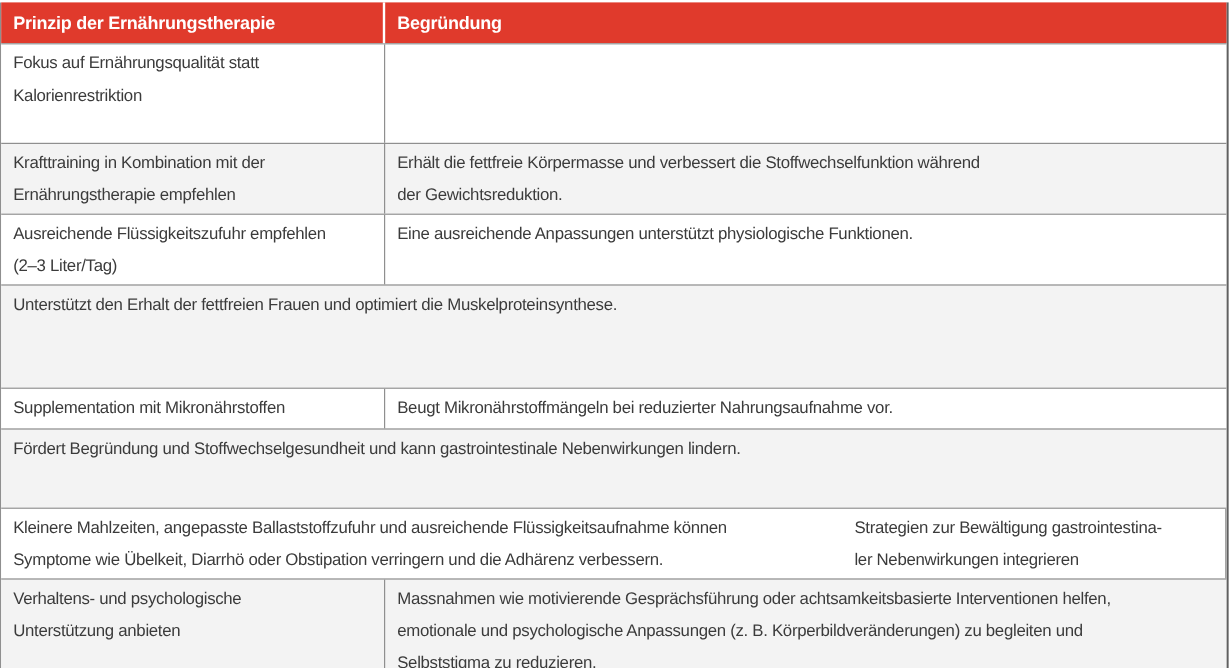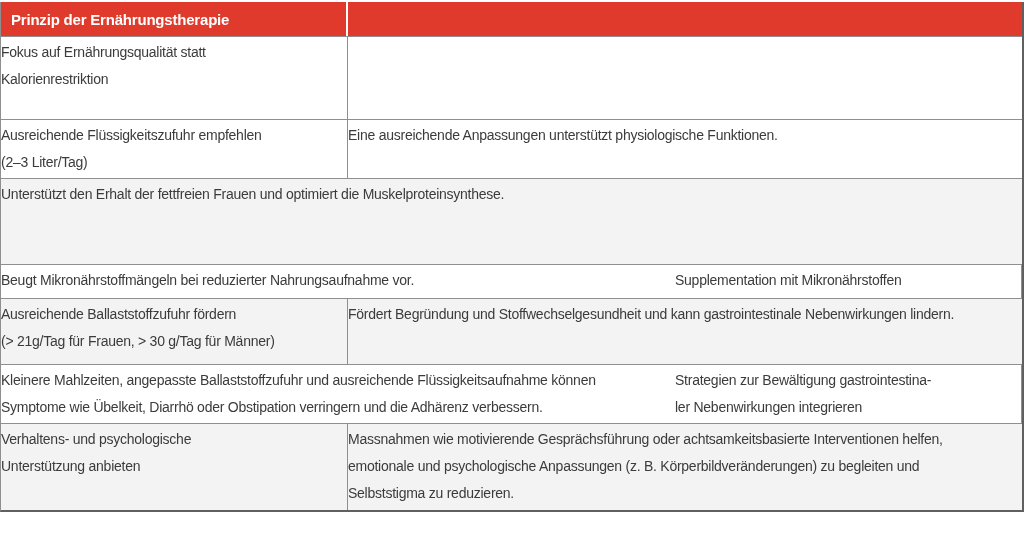--- a/index.html
+++ b/index.html
@@ -25,74 +25,79 @@
   .th {
     color: var(--header_text, #ffffff);
     font-weight: bold;
     font-size: 15px;
     letter-spacing: -0.2px;
     display: flex;
     align-items: center;
     padding: 0 10px;
     box-sizing: border-box;
   }
-  .col-left  { width: 347px; flex: 0 0 auto; }
+  .col-left  { width: 320px; flex: 0 0 auto; }
   .col-right { flex: 1 1 auto; min-width: 0; }
   .thead .col-left { border-right: 2px solid #ffffff; }
   .tr {
     display: flex;
     align-items: stretch;
     border-top: 1px solid var(--border, #8f8f8f);
     background: #ffffff;
   }
   .tr.alt { background: var(--row_alt_bg, #f3f3f3); }
   .td {
     box-sizing: border-box;
-    padding: 2px 10px 2px 0;
+    padding: 2px 10px 2px 10px;
     font-size: 14px;
     line-height: 27px;
     letter-spacing: -0.25px;
     color: var(--text, #3b3b3b);
     white-space: pre-line;
   }
   .tr .col-left { border-right: 1px solid var(--border, #8f8f8f); padding-right: 4px; }
 </style>
 </head>
 <body>
 
 <div class="table-wrap">
 
   <div class="thead">
     <div class="th col-left">Prinzip der Ernährungstherapie</div>
+    <div class="th col-right">Begründung</div>
   </div>
 
   <div class="tr" style="min-height:82px">
     <div class="td col-left">Fokus auf Ernährungsqualität statt
 Kalorienrestriktion</div>
   </div>
 
+  <div class="tr alt" style="min-height:54px">
+    <div class="td col-left">Krafttraining in Kombination mit der
+Ernährungstherapie empfehlen</div>
+    <div class="td col-right">Erhält die fettfreie Körpermasse und verbessert die Stoffwechselfunktion während
+der Gewichtsreduktion.</div>
+  </div>
 
   <div class="tr" style="min-height:55px">
     <div class="td col-left">Ausreichende Flüssigkeitszufuhr empfehlen
 (2–3 Liter/Tag)</div>
     <div class="td col-right">Eine ausreichende Anpassungen unterstützt physiologische Funktionen.</div>
   </div>
 
   <div class="tr alt" style="min-height:85px">
     <div class="td col-right">Unterstützt den Erhalt der fettfreien Frauen und optimiert die Muskelproteinsynthese.</div>
   </div>
 
   <div class="tr" style="min-height:33px">
+    <div class="td col-left">Supplementation mit Mikronährstoffen</div>
     <div class="td col-right">Beugt Mikronährstoffmängeln bei reduzierter Nahrungsaufnahme vor.</div>
-    <div class="td col-left">Supplementation mit Mikronährstoffen</div>
   </div>
 
   <div class="tr alt" style="min-height:65px">
-    <div class="td col-left">Ausreichende Ballaststoffzufuhr fördern
-(&gt; 21g/Tag für Frauen, &gt; 30 g/Tag für Männer)</div>
     <div class="td col-right">Fördert Begründung und Stoffwechselgesundheit und kann gastrointestinale Nebenwirkungen lindern.</div>
   </div>
 
   <div class="tr" style="min-height:57px">
     <div class="td col-right">Kleinere Mahlzeiten, angepasste Ballaststoffzufuhr und ausreichende Flüssigkeitsaufnahme können
 Symptome wie Übelkeit, Diarrhö oder Obstipation verringern und die Adhärenz verbessern.</div>
     <div class="td col-left">Strategien zur Bewältigung gastrointestina-
 ler Nebenwirkungen integrieren</div>
   </div>
 

